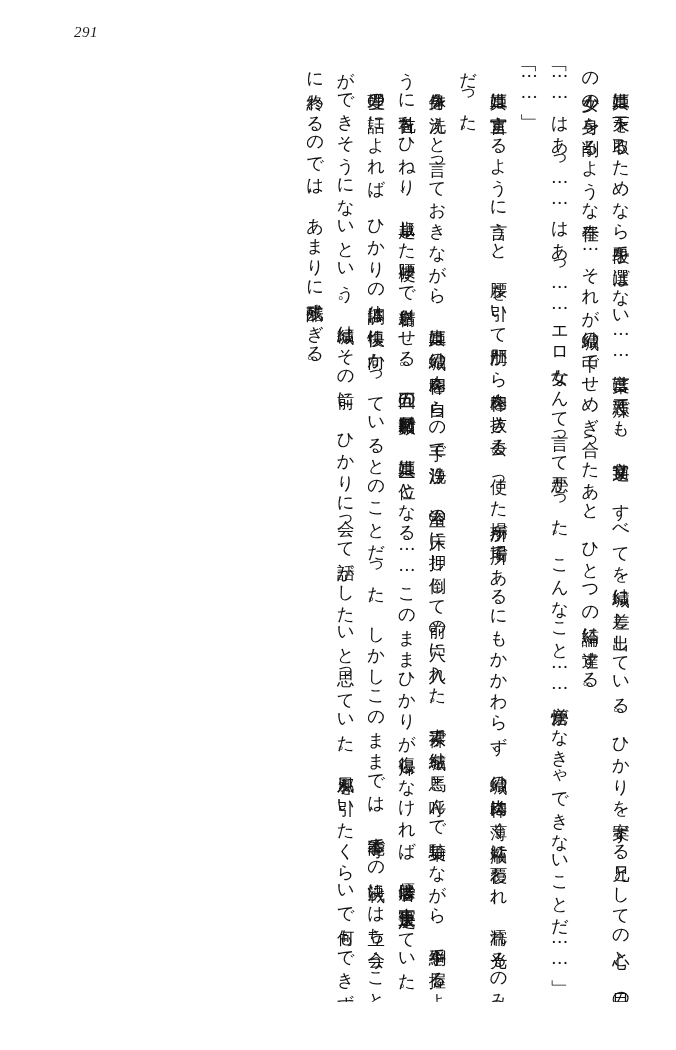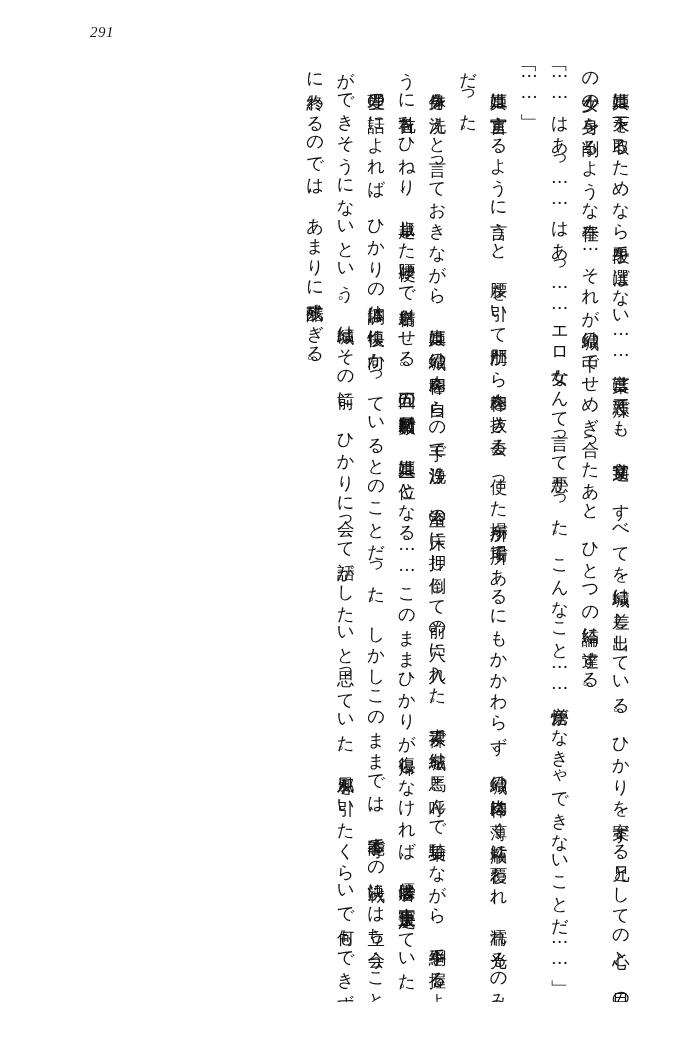--- a/index.html
+++ b/index.html
@@ -19,21 +19,21 @@
     position: relative;
     width: 676px;
     height: 1050px;
     background: #ffffff;
     box-sizing: border-box;
   }
 
   .page-number {
     position: absolute;
     top: 24px;
-    left: 90px;
+    left: 74px;
     font-size: 15px;
     font-style: italic;
     font-family: "Liberation Serif", "DejaVu Serif", serif;
     color: #1a1a1a;
     letter-spacing: 0.5px;
   }
 
   .text-block {
     position: absolute;
     top: 60px;

